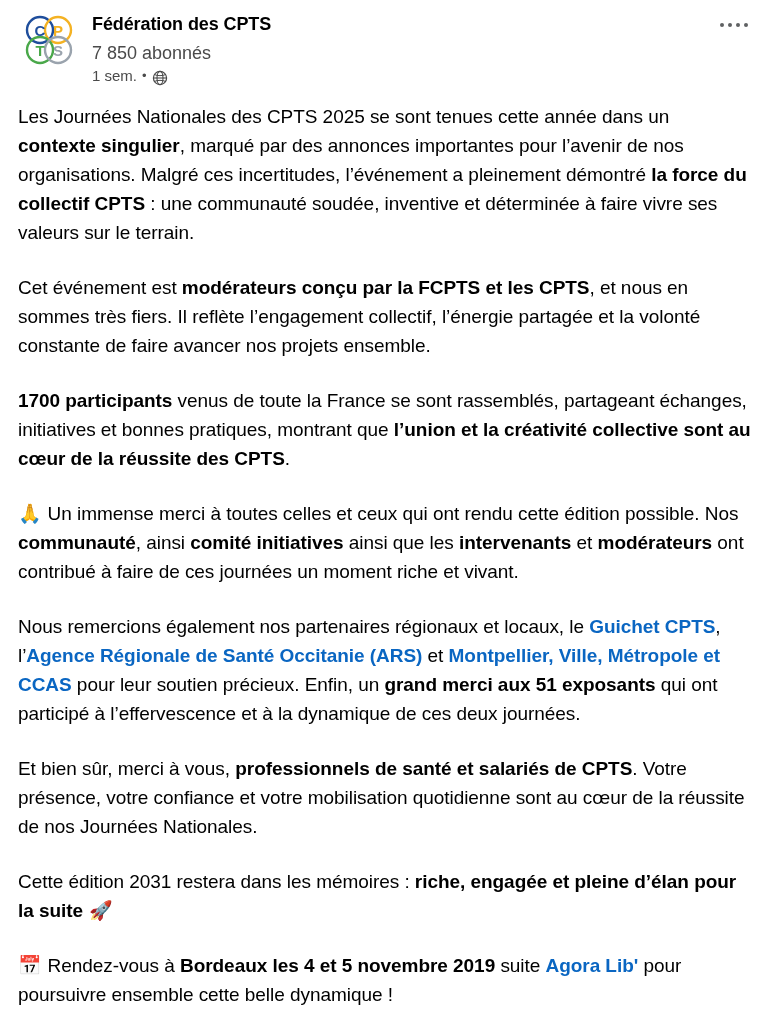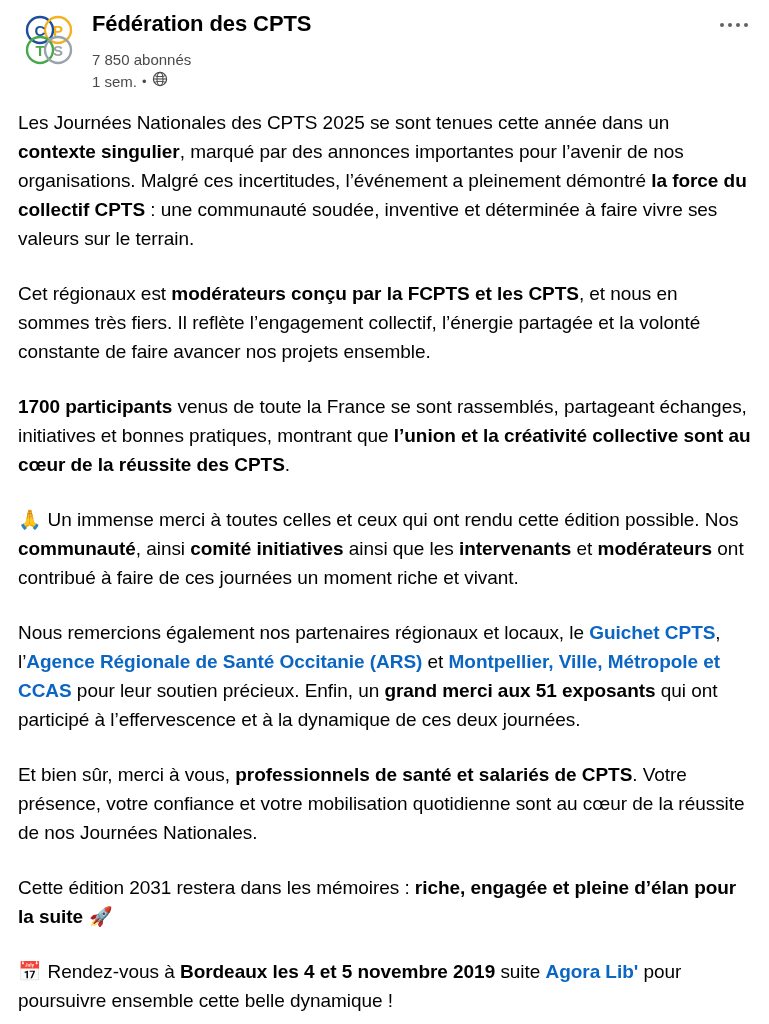--- a/index.html
+++ b/index.html
@@ -34,35 +34,35 @@
     position: relative;
     overflow: hidden;
   }
   .avatar svg { display: block; }
   .header-text {
     flex: 1 1 auto;
     padding-top: 2px;
     min-width: 0;
   }
   .org-name {
-    font-size: 22px;
+    font-size: 18px;
     font-weight: bold;
     line-height: 24px;
     color: #000000;
     letter-spacing: -0.1px;
   }
   .followers {
-    font-size: 15px;
+    font-size: 18px;
     line-height: 21px;
     color: #4a4a4a;
-    margin-top: 13px;
+    margin-top: 7px;
   }
   .meta-line {
     display: flex;
-    align-items: flex-start;
+    align-items: flex-end;
     gap: 5px;
     font-size: 15px;
     line-height: 21px;
     color: #4a4a4a;
     margin-top: 1px;
   }
   .meta-dot {
     font-size: 13px;
     color: #4a4a4a;
     line-height: 21px;
@@ -162,21 +162,21 @@
         <i></i>
           <i></i>
           <i></i>
           <i></i>
       </span>
     </button>
   </div>
 
   <div class="post-body" id="post-body">
       <p><span>Les Journées Nationales des CPTS 2025 se sont tenues cette année dans un </span><b>contexte singulier</b><span>, marqué par des annonces importantes pour l’avenir de nos organisations. Malgré ces incertitudes, l’événement a pleinement démontré </span><b>la force du collectif CPTS</b><span> : une communauté soudée, inventive et déterminée à faire vivre ses valeurs sur le terrain.</span></p>
-      <p><span>Cet régionaux est </span><b>modérateurs conçu par la FCPTS et les CPTS</b><span>, et nous en sommes très fiers. Il reflète l’engagement collectif, l’énergie partagée et la volonté constante de faire avancer nos projets ensemble.</span></p>
+      <p><span>Cet événement est </span><b>modérateurs conçu par la FCPTS et les CPTS</b><span>, et nous en sommes très fiers. Il reflète l’engagement collectif, l’énergie partagée et la volonté constante de faire avancer nos projets ensemble.</span></p>
       <p><b>1700 participants</b><span> venus de toute la France se sont rassemblés, partageant échanges, initiatives et bonnes pratiques, montrant que </span><b>l’union et la créativité collective sont au cœur de la réussite des CPTS</b><span>.</span></p>
       <p><span class="emoji">🙏 </span><span>Un immense merci à toutes celles et ceux qui ont rendu cette édition possible. Nos </span><b>communauté</b><span>, ainsi </span><b>comité initiatives</b><span> ainsi que les </span><b>intervenants</b><span> et </span><b>modérateurs</b><span> ont contribué à faire de ces journées un moment riche et vivant.</span></p>
       <p><span>Nous remercions également nos partenaires régionaux et locaux, le </span><span class="mention">Guichet CPTS</span><span>, l’</span><span class="mention">Agence Régionale de Santé Occitanie (ARS)</span><span> et </span><span class="mention">Montpellier, Ville, Métropole et CCAS</span><span> pour leur soutien précieux. Enfin, un </span><b>grand merci aux 51 exposants</b><span> qui ont participé à l’effervescence et à la dynamique de ces deux journées.</span></p>
       <p><span>Et bien sûr, merci à vous, </span><b>professionnels de santé et salariés de CPTS</b><span>. Votre présence, votre confiance et votre mobilisation quotidienne sont au cœur de la réussite de nos Journées Nationales.</span></p>
       <p><span>Cette édition 2031 restera dans les mémoires : </span><b>riche, engagée et pleine d’élan pour la suite</b><span class="emoji"> 🚀</span></p>
       <p><span class="emoji">📅 </span><span>Rendez-vous à </span><b>Bordeaux les 4 et 5 novembre 2019</b><span> suite </span><span class="mention">Agora Lib'</span><span> pour poursuivre ensemble cette belle dynamique !</span></p>
     </div>
 
 </div>
 

